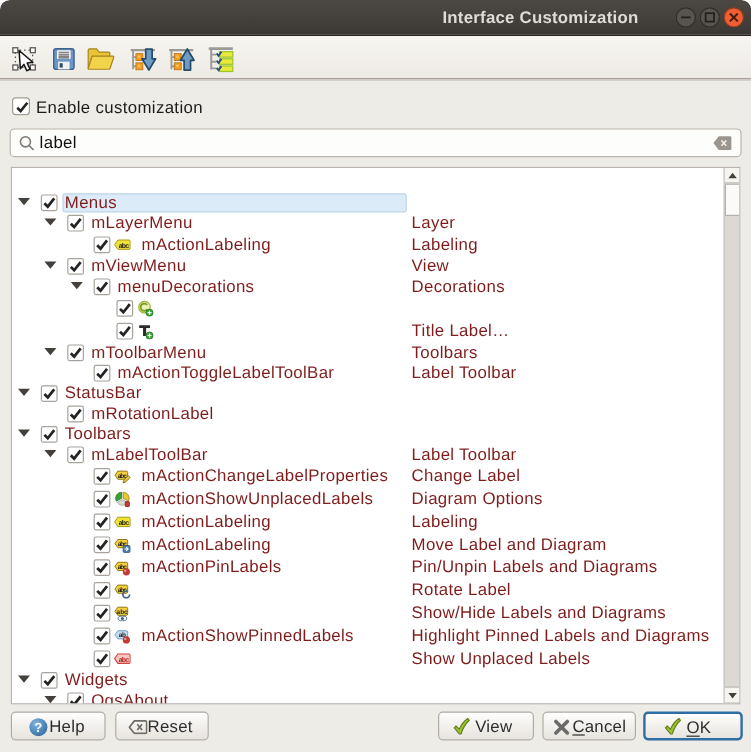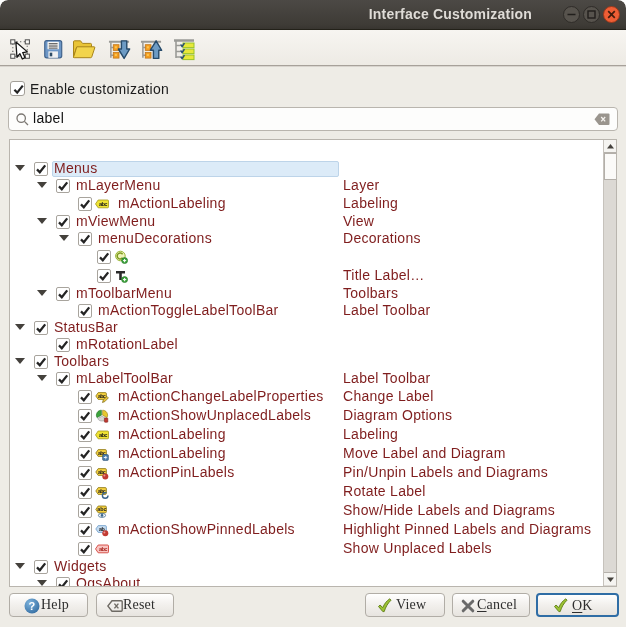--- a/index.html
+++ b/index.html
@@ -28,21 +28,21 @@
 .ti { position:absolute; }
 .rt { position:absolute; font-size:14px; letter-spacing:0.28px; color:#7f1d1d; white-space:pre; }
 .sel { position:absolute; background:#dcebf8; border:1px solid #bdd4e9; border-radius:2px; }
 #sbar { position:absolute; left:593px; top:0px; width:14px; height:446px; background:#dcd9d4; border-left:1px solid #c6c2bc; }
 .sbtn { position:absolute; left:0; width:13px; height:13px; background:#f5f4f1; }
 #sbar svg { display:block; }
 #sthumb { position:absolute; left:0px; top:13px; width:13px; height:27px; background:#fbfaf8; border:1px solid #b3afa9; }
 #btnrow { position:absolute; left:0; top:593px; width:626px; height:24px; }
 .btn { position:absolute; top:0; height:24px; background:linear-gradient(#ffffff,#f3f1ee 45%,#e7e4df); border:1px solid #b1ada6; border-radius:4px; font-size:14px; letter-spacing:0.2px; color:#2e2e2e; text-align:center; }
 .btn .bi { position:absolute; }
-.btn .bt { position:absolute; top:3px; white-space:pre;font-family:Liberation Serif, serif; }
+.btn .bt { position:absolute; top:3px; white-space:pre; }
 #btnok { border:2px solid #2f6da5; }
 u.ac { text-decoration:underline; text-underline-offset:2px; }
 </style></head><body>
 <svg width="0" height="0" style="position:absolute">
     <defs>
 <symbol id="i-abc" viewBox="0 0 14 14">
         <path d="M0.5 6.9 L3.2 3 H12.5 a1 1 0 0 1 1 1 V9.8 a1 1 0 0 1 -1 1 H3.2 Z" fill="#efe334" stroke="#a39718" stroke-width="0.8"></path>
         <text x="8.3" y="9.3" font-size="5.8" font-weight="bold" text-anchor="middle" fill="#1a1a1a" font-family="Liberation Sans" textLength="8.6">abc</text>
       </symbol>
 <symbol id="i-unpl" viewBox="0 0 14 14">

